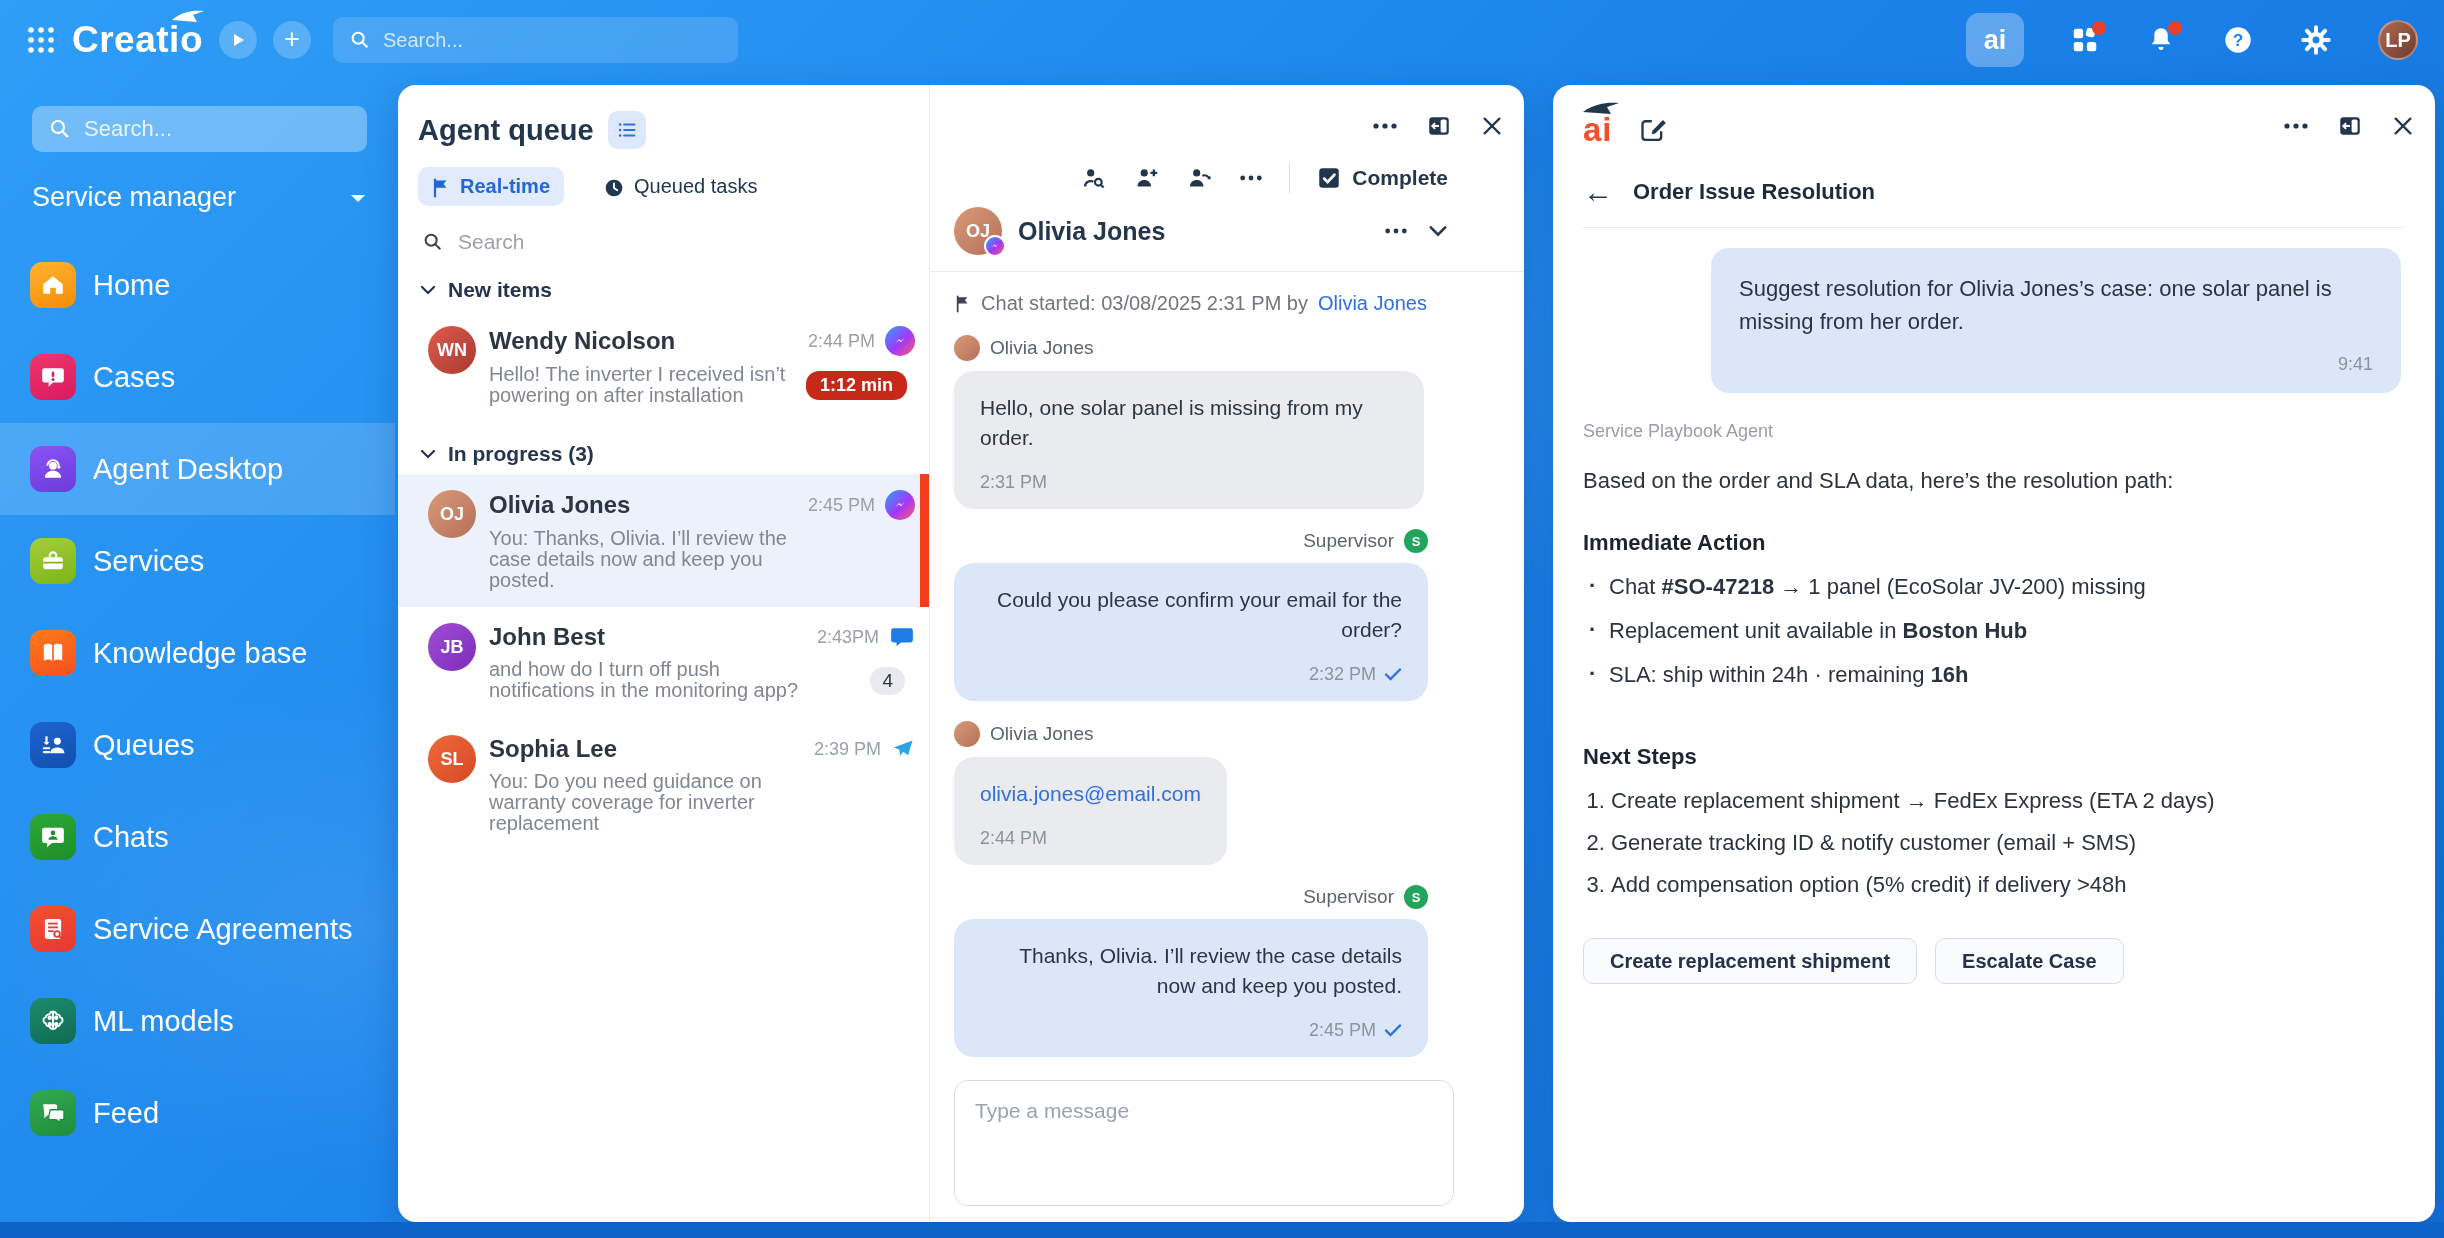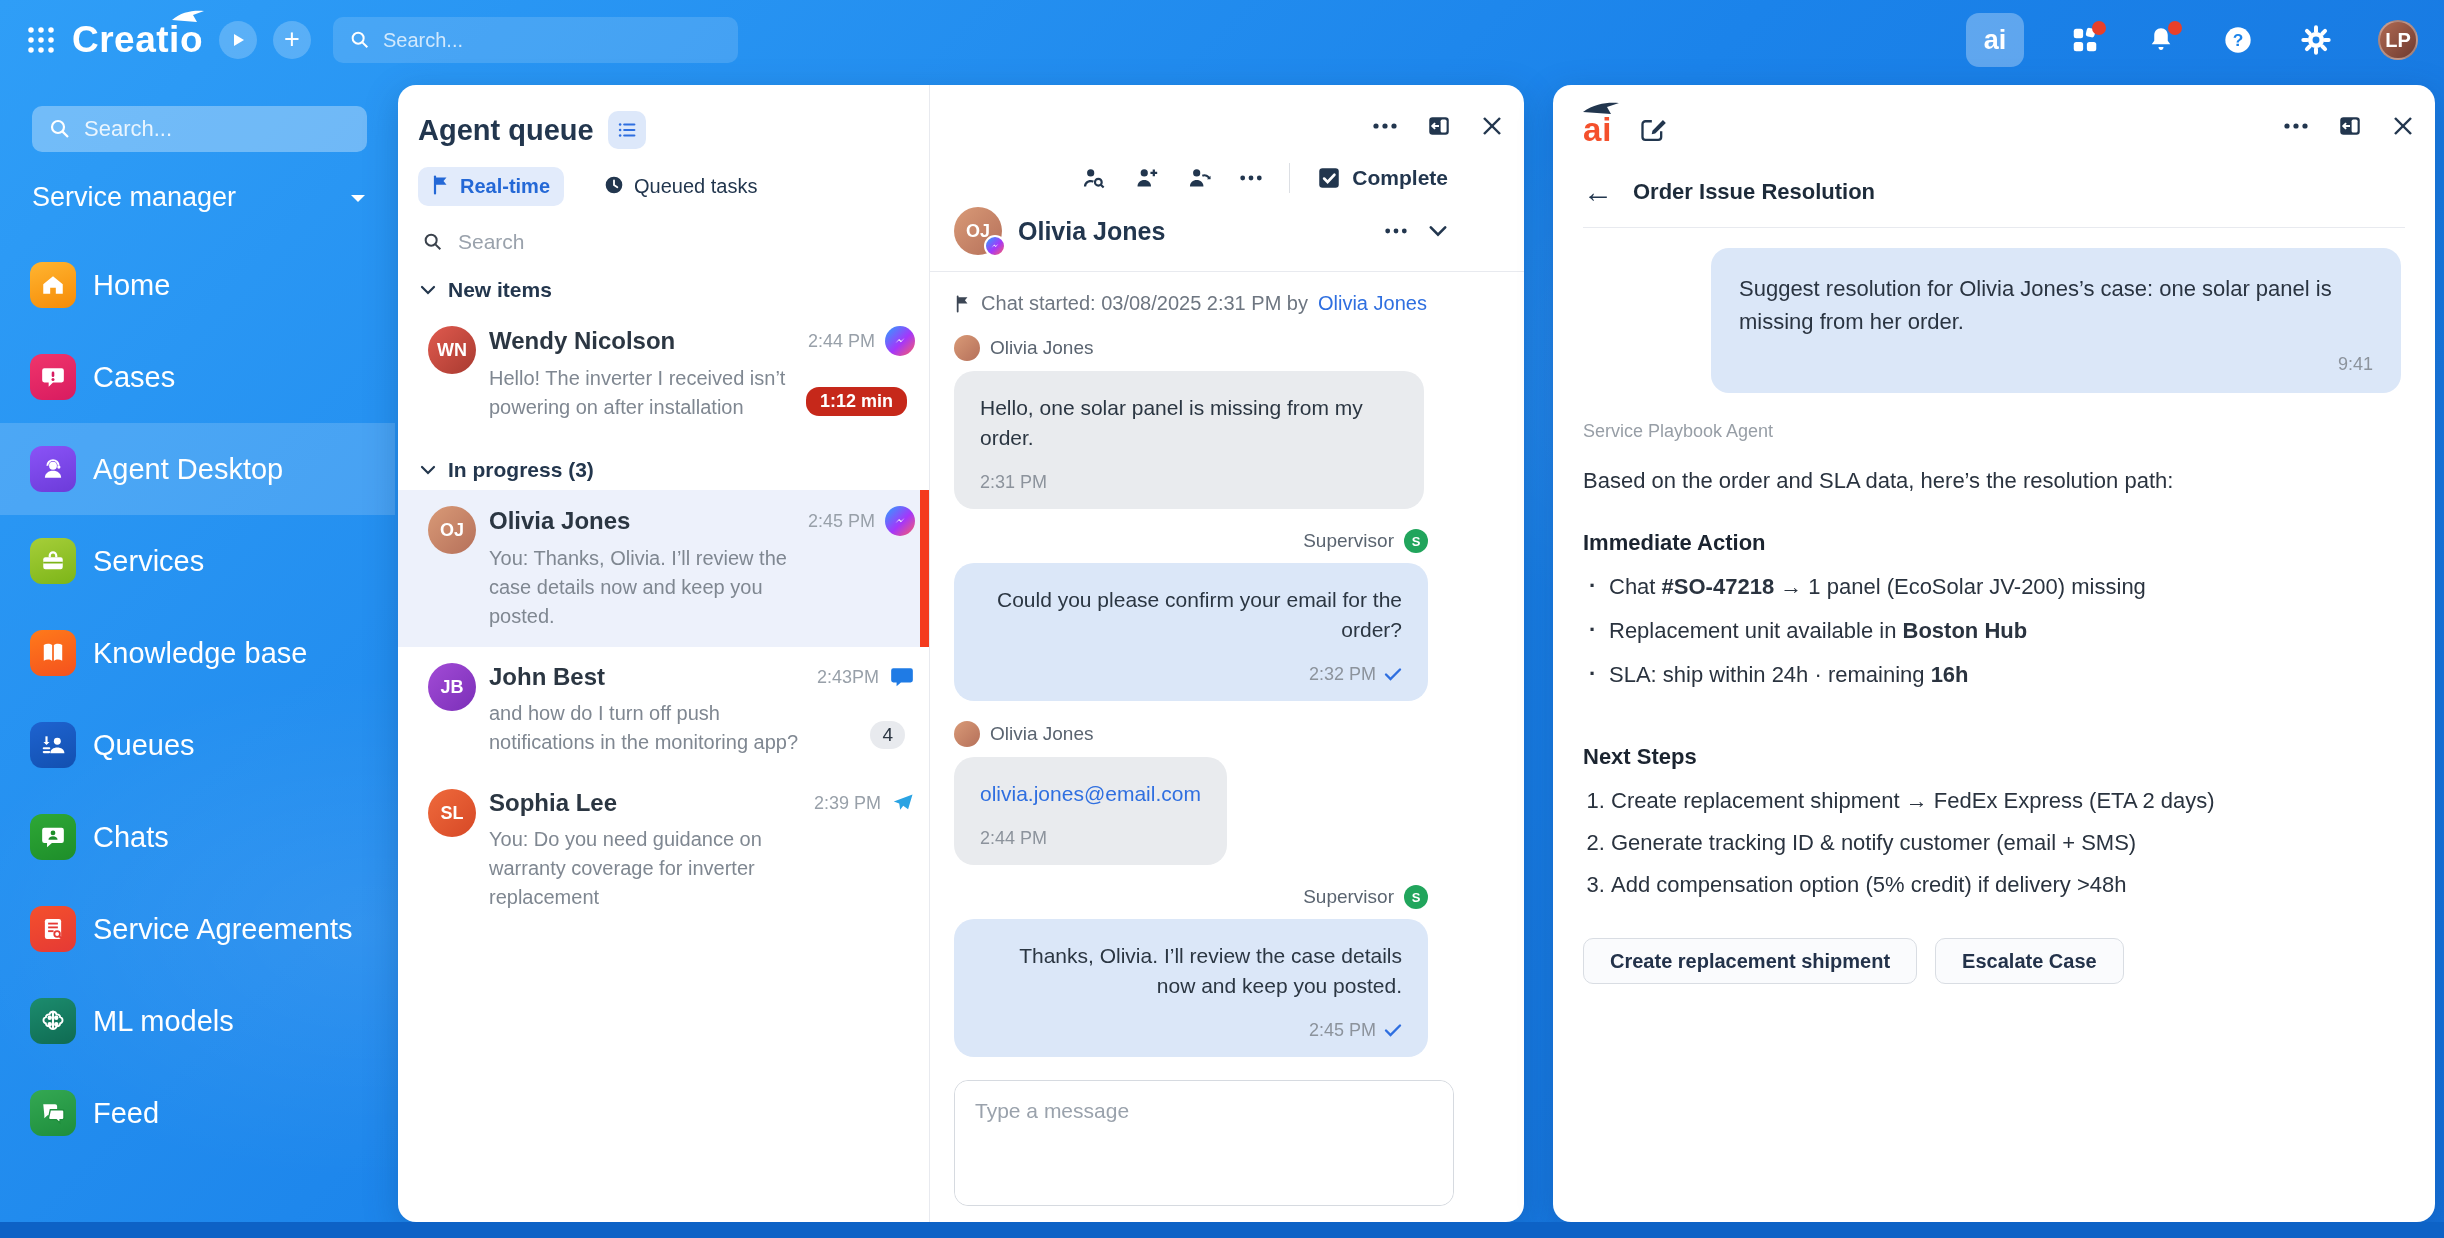--- a/index.html
+++ b/index.html
@@ -71,42 +71,42 @@
   .win-icons { position:absolute; top:28px; right:20px; display:flex; align-items:center; gap:28px; color:#22364e; z-index:5; }
   .win-icons > * { cursor:pointer; }
 
   
   .q-list { width:532px; border-right:1px solid #e8eaef; display:flex; flex-direction:column; }
   .q-head { display:flex; align-items:center; padding:26px 18px 4px 20px; }
   .q-title { font-size:29px; font-weight:700; color:#22364e; }
   .q-view-btn { margin-left:14px; width:38px; height:38px; border-radius:10px; background:#dde8fa; display:flex; align-items:center;
     justify-content:center; cursor:pointer; }
   .q-tabs { display:flex; align-items:center; gap:26px; padding:14px 18px 0 20px; }
-  .q-tab { display:flex; align-items:flex-start; gap:10px; font-size:20px; color:#22364e; cursor:pointer; padding:8px 14px; }
+  .q-tab { display:flex; align-items:flex-end; gap:10px; font-size:20px; color:#22364e; cursor:pointer; padding:8px 14px; }
   .q-tab.active { background:#e2ebfb; border-radius:10px; color:#2468d6; font-weight:700; }
   .q-search { display:flex; align-items:center; gap:14px; padding:24px 18px 4px 24px; color:#9aa2ac; }
   .q-search input { border:none; outline:none; font-size:21px; color:#39414b; width:100%; font-family:inherit; }
   .q-search input::placeholder { color:#9aa2ac; }
   .q-section { display:flex; align-items:center; gap:12px; padding:20px 18px 8px 22px; font-size:21px; font-weight:700;
     color:#23364d; cursor:pointer; }
   .q-item { position:relative; display:flex; padding:16px 14px 16px 30px; min-height:112px; cursor:pointer; }
   .q-item.selected { background:#edf1fb; }
   .q-item.selected .redbar { position:absolute; right:0; top:0; bottom:0; width:9px; background:#f43b1e; }
   .avatar { border-radius:50%; display:flex; align-items:center; justify-content:center; color:#fff; font-weight:700; flex-shrink:0; }
   .av48 { width:48px; height:48px; font-size:18px; }
   .avWN { background:linear-gradient(135deg,#e05a4e,#a83a30); }
   .avOJ { background:linear-gradient(135deg,#d99a77,#b5705a); }
   .avJB { background:linear-gradient(135deg,#a24bd6,#7b2fb8); }
   .avSL { background:linear-gradient(135deg,#ef6a3c,#d64826); }
   .q-main { flex:1; margin-left:13px; min-width:0; }
   .q-row1 { display:flex; align-items:center; }
   .q-name { font-size:24px; font-weight:700; color:#2b3642; }
   .q-time { margin-left:auto; font-size:18px; color:#98a0a9; }
   .q-chan { margin-left:10px; }
-  .q-preview { margin-top:8px; font-size:20px; line-height:29px; color:#7f8791; max-width:315px; }
+  .q-preview { margin-top:8px; font-size:20px; line-height:21px; color:#7f8791; max-width:315px; }
   .q-badge-timer { position:absolute; right:22px; bottom:22px; background:#c6281a; color:#fff; font-size:18px; font-weight:700;
     padding:4px 14px; border-radius:13px; }
   .q-badge-count { position:absolute; right:24px; bottom:24px; background:#e8eaee; color:#2b3642; font-size:19px;
     padding:3px 12px; border-radius:14px; }
   .msgr { width:30px; height:30px; border-radius:50%; background:linear-gradient(135deg,#29a4ff 0%,#a437fa 55%,#ff5e62 100%);
     display:flex; align-items:center; justify-content:center; }
   .msgr.small { width:22px; height:22px; position:absolute; right:-4px; bottom:-2px; border:2px solid #fff; }
 
   
   .q-chat { flex:1; display:flex; flex-direction:column; position:relative; }

